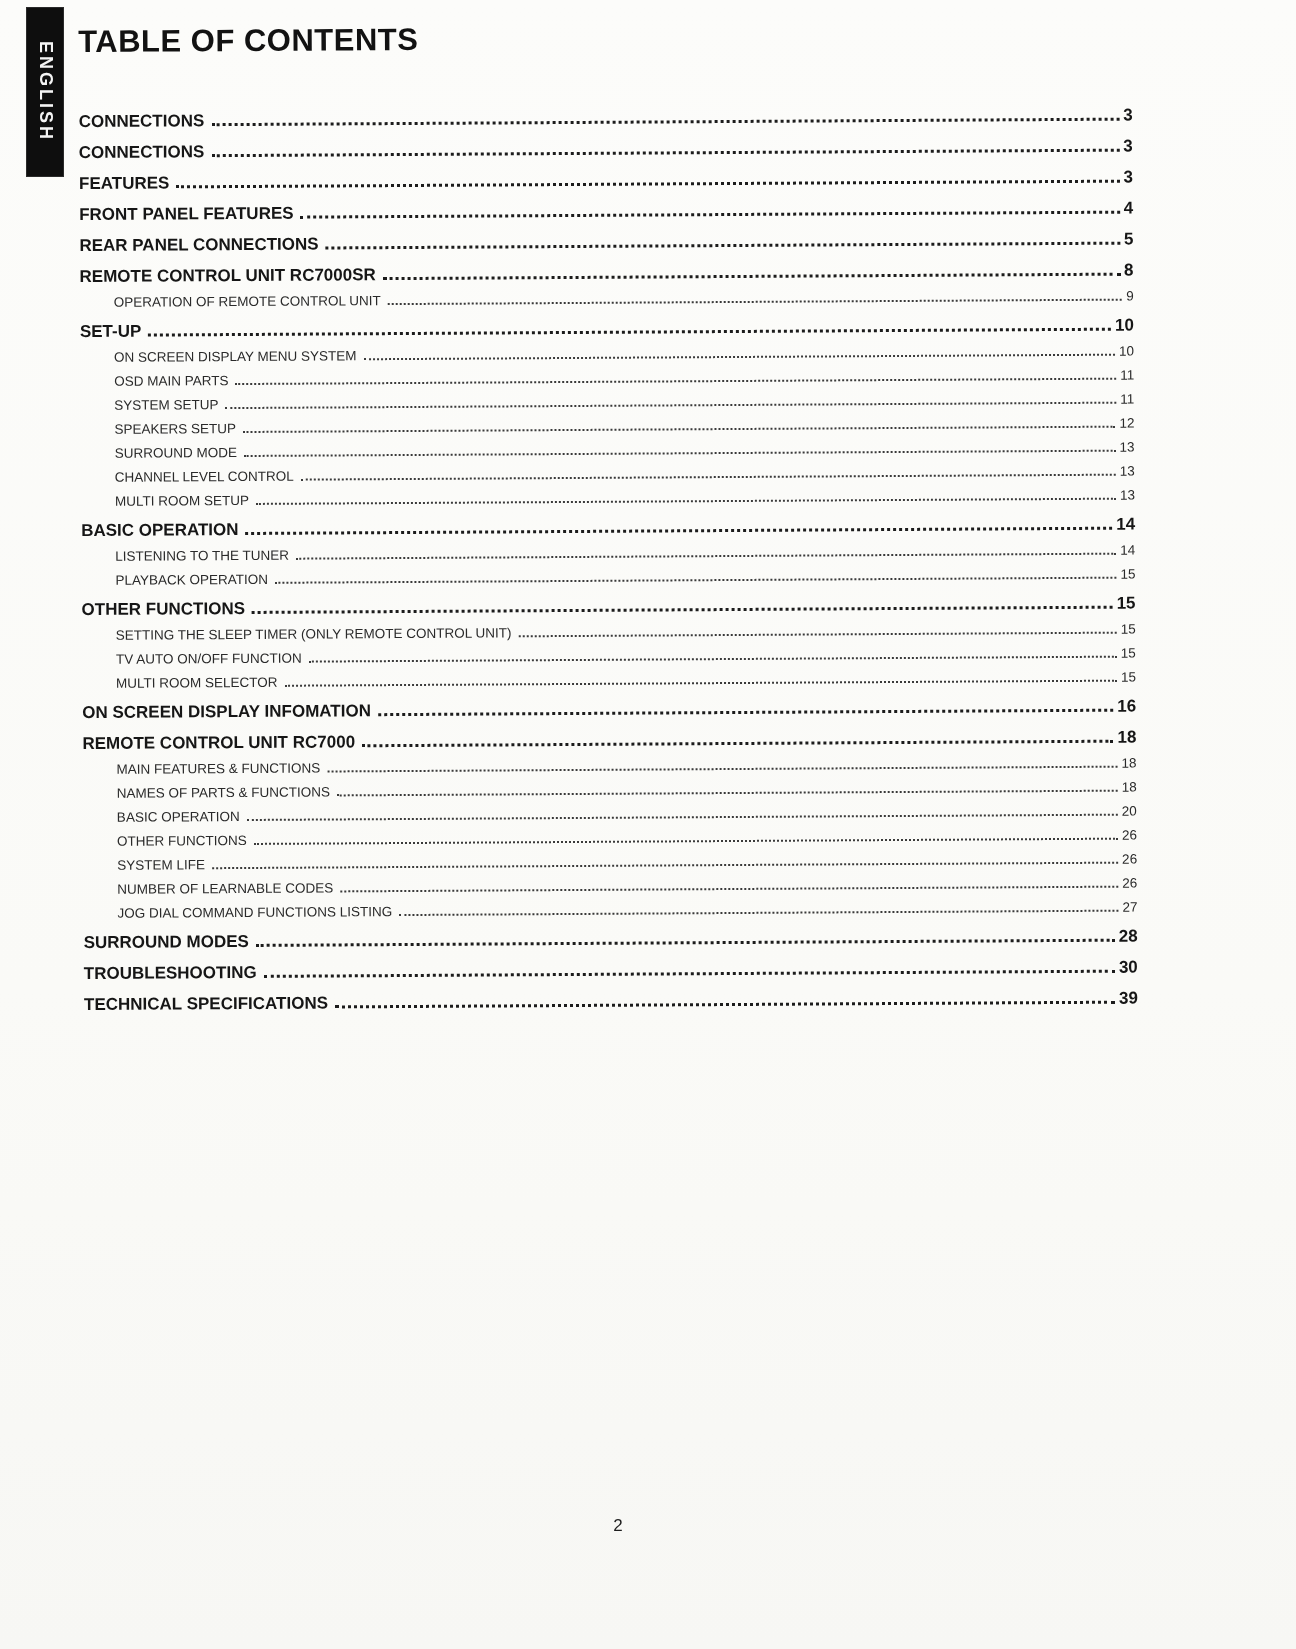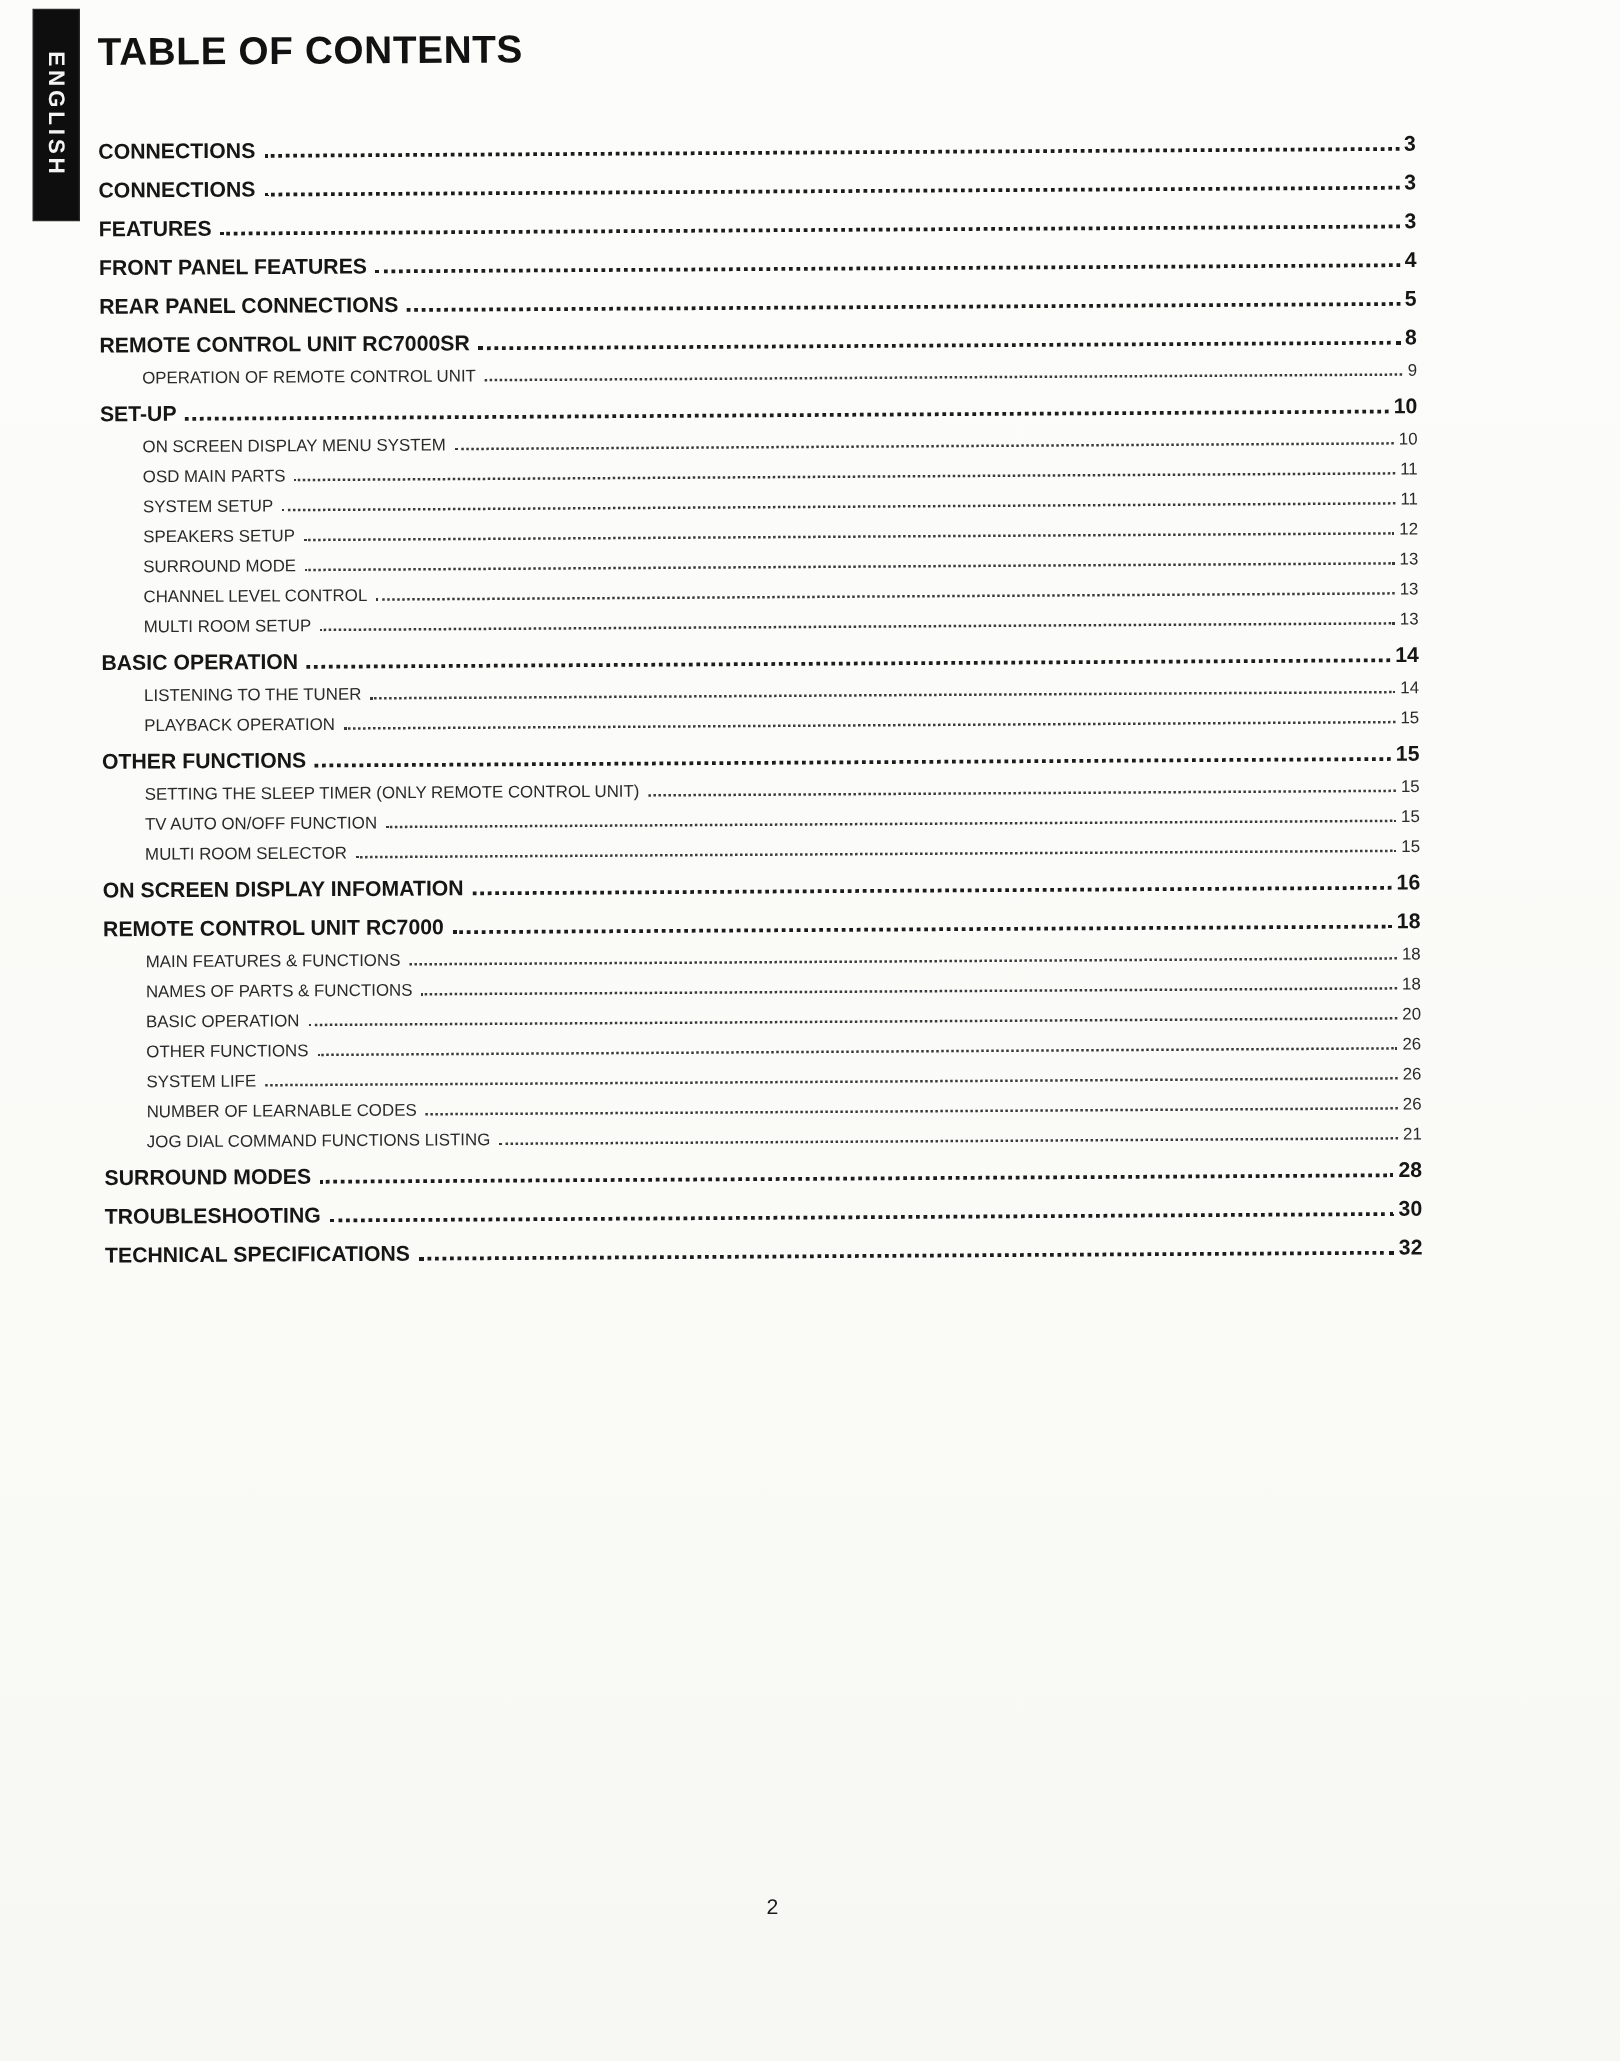--- a/index.html
+++ b/index.html
@@ -277,35 +277,35 @@
     <span class="pagenum">26</span>
   </div>
         <div class="row sub">
     <span class="label">NUMBER OF LEARNABLE CODES</span>
     <span class="leader"></span>
     <span class="pagenum">26</span>
   </div>
         <div class="row sub">
     <span class="label">JOG DIAL COMMAND FUNCTIONS LISTING</span>
     <span class="leader"></span>
-    <span class="pagenum">21</span>
+    <span class="pagenum">27</span>
   </div>
         <div class="row main">
     <span class="label">SURROUND MODES</span>
     <span class="leader"></span>
     <span class="pagenum">28</span>
   </div>
         <div class="row main">
     <span class="label">TROUBLESHOOTING</span>
     <span class="leader"></span>
     <span class="pagenum">30</span>
   </div>
         <div class="row main">
     <span class="label">TECHNICAL SPECIFICATIONS</span>
     <span class="leader"></span>
-    <span class="pagenum">32</span>
+    <span class="pagenum">39</span>
   </div>
       </div>
   </div>
 
   <div class="footer-page">2</div>
 
 </div>
 
 </body></html>

